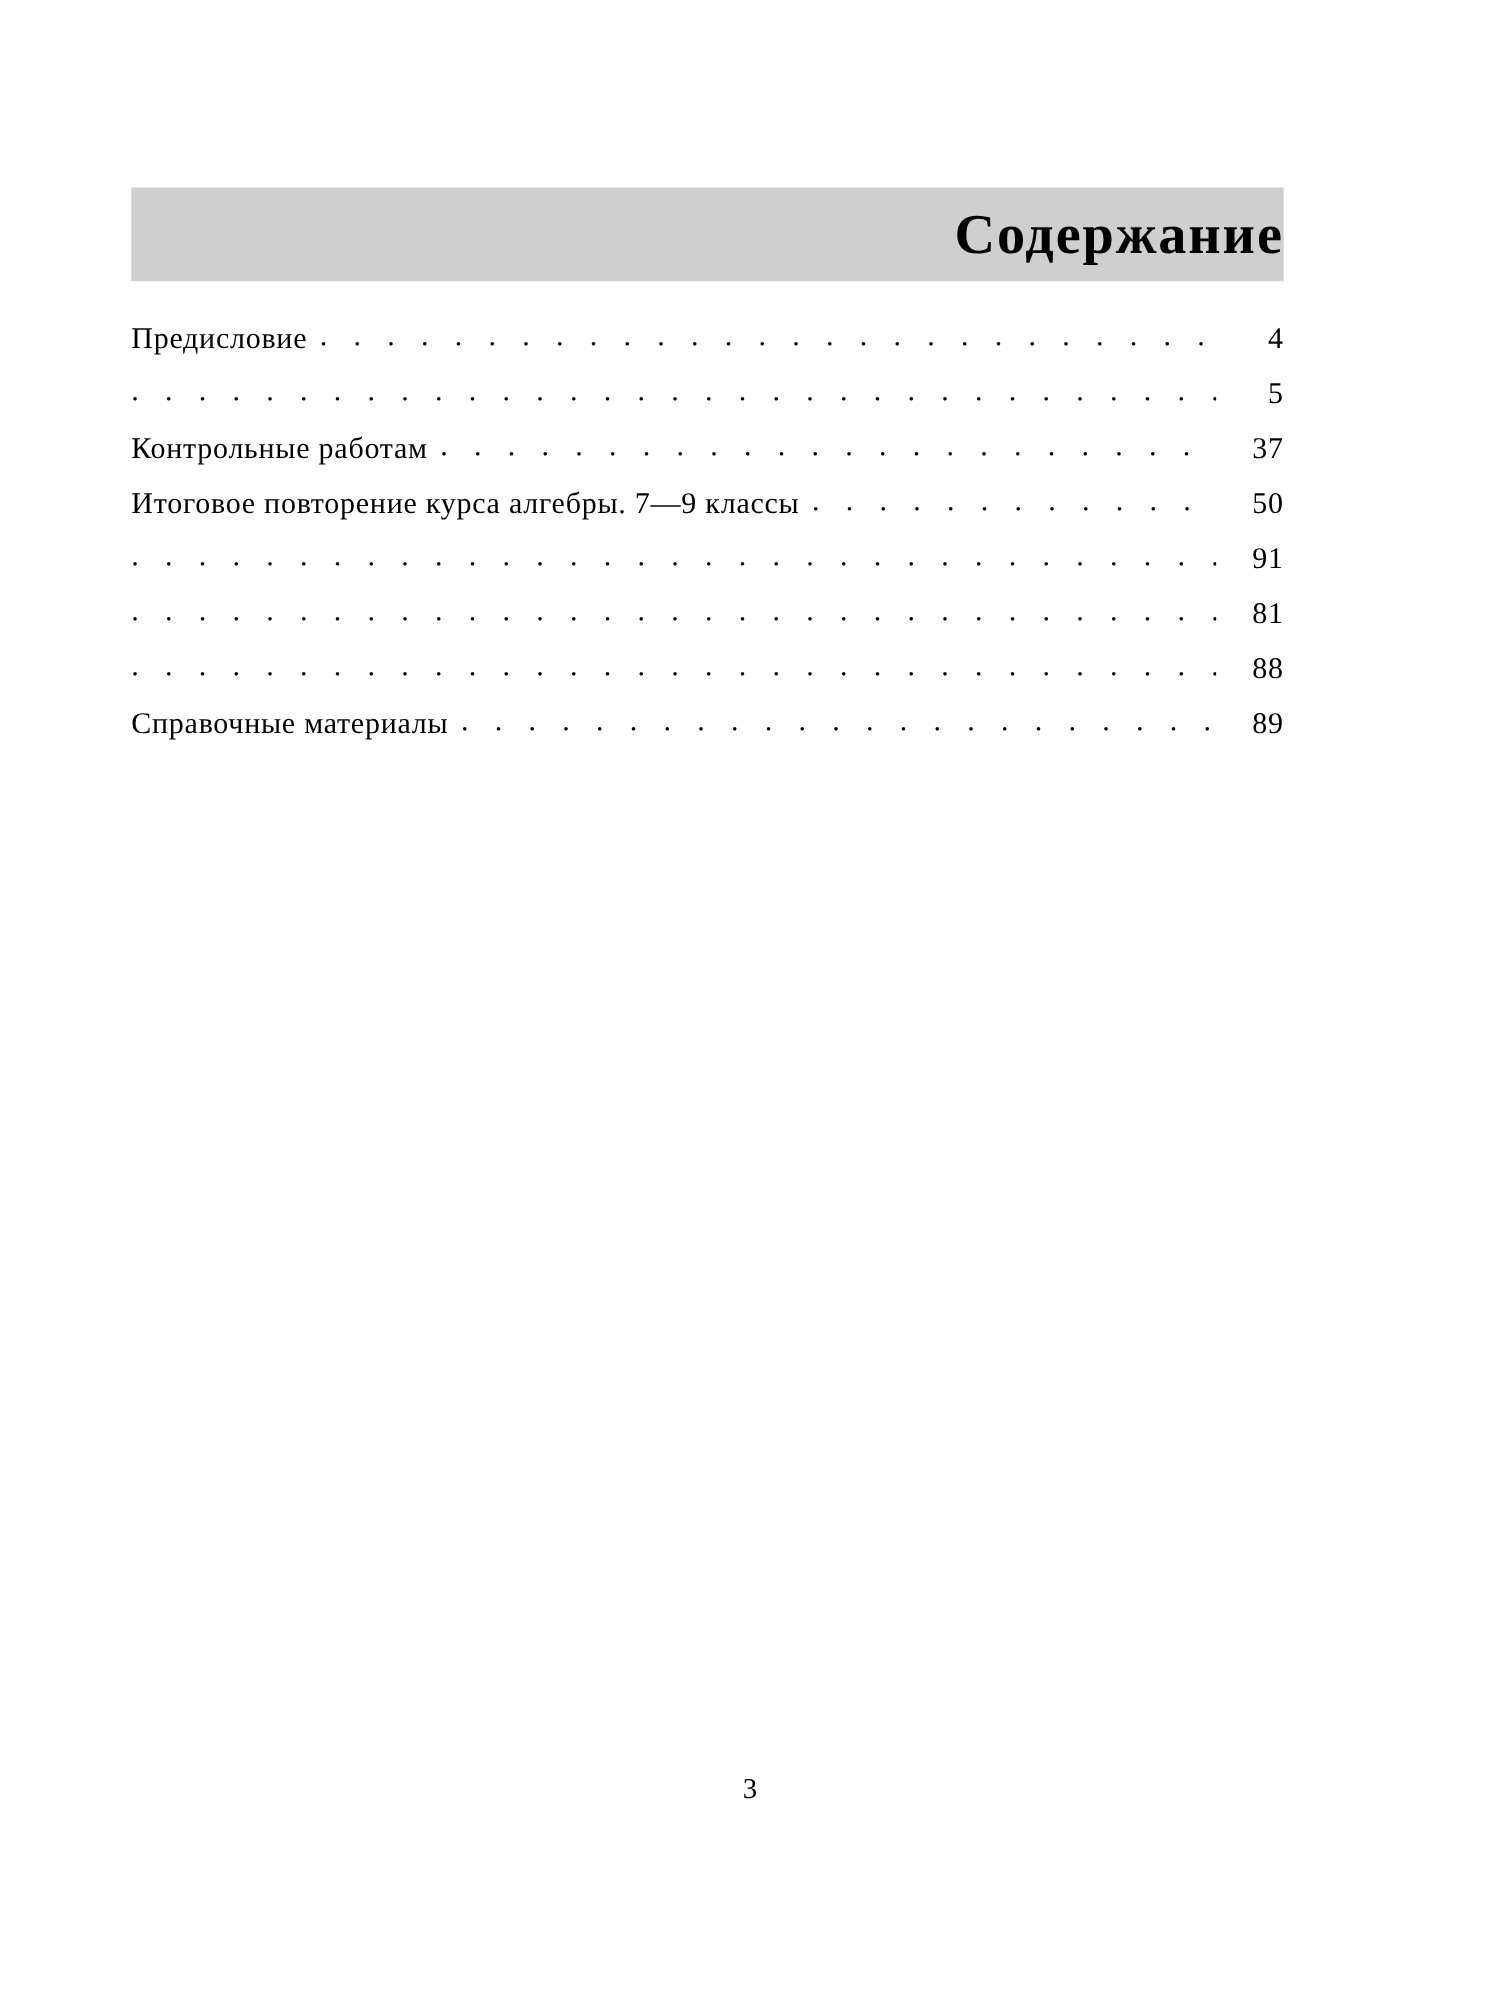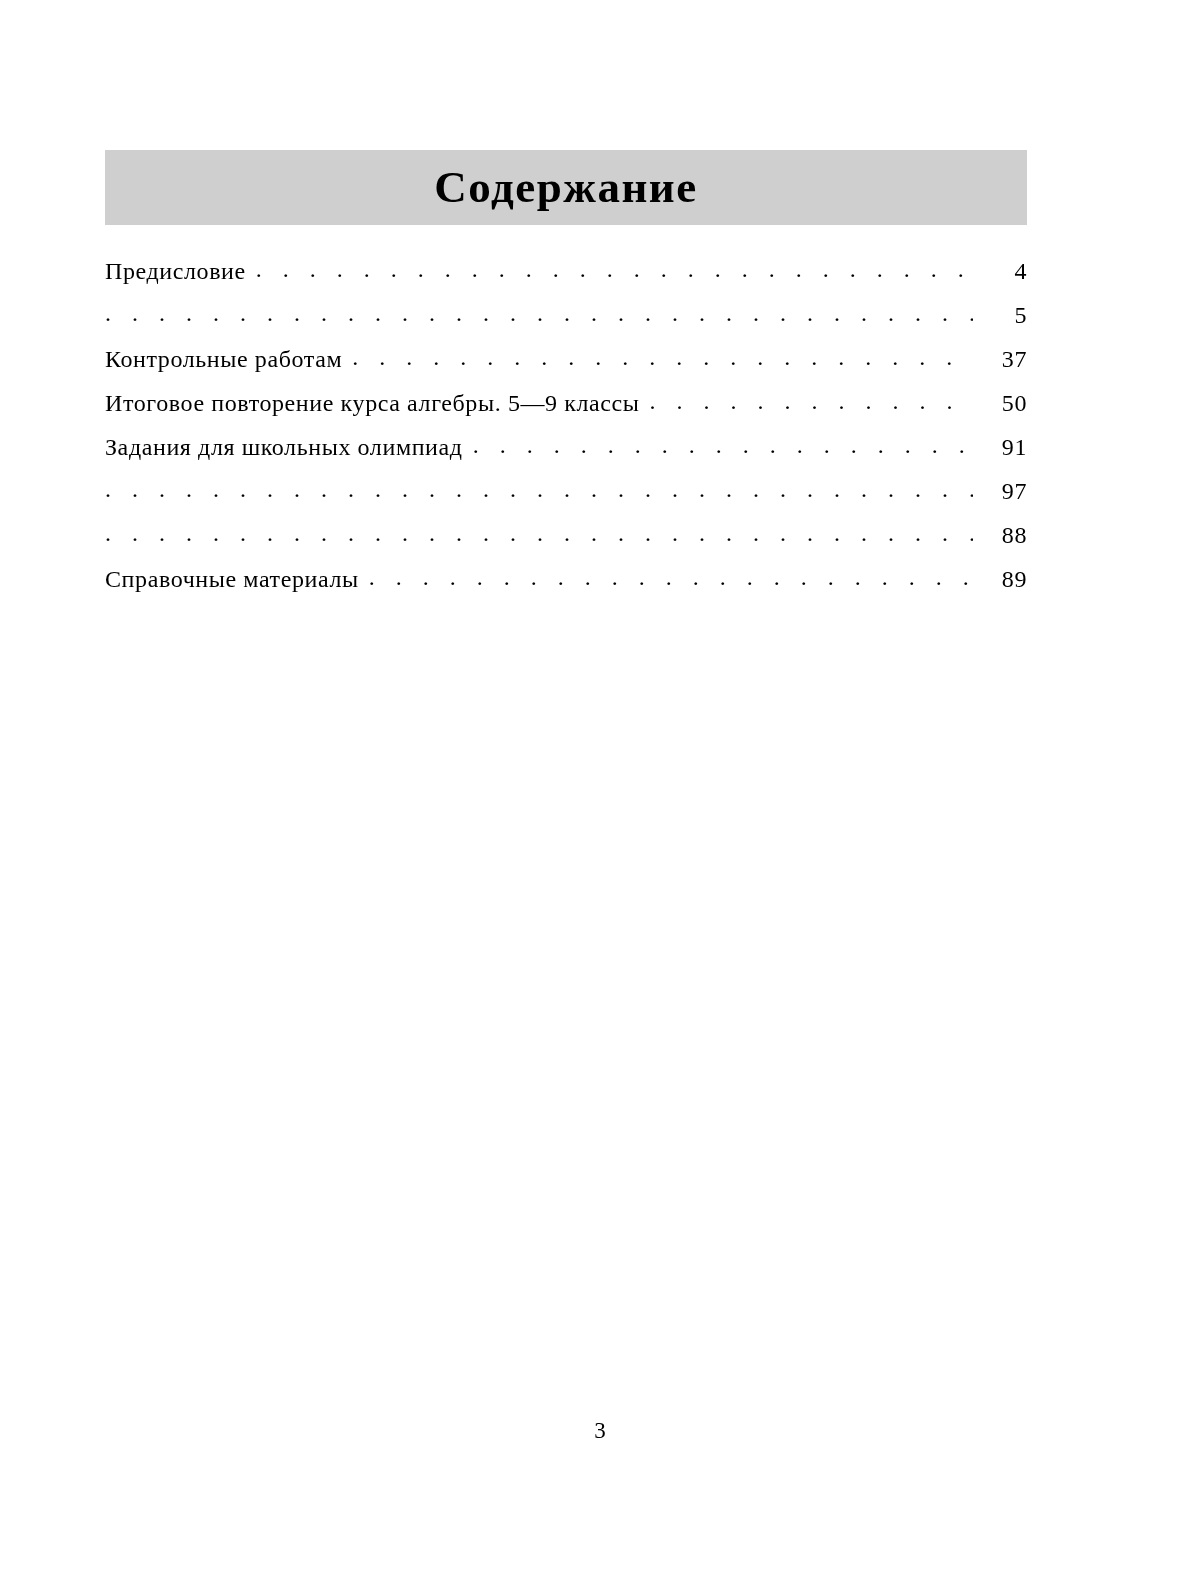--- a/index.html
+++ b/index.html
@@ -26,21 +26,21 @@
 
   .toc-header {
     position: absolute;
     left: 105px;
     top: 150px;
     width: 922px;
     height: 75px;
     background: #cfcfcf;
     display: flex;
     align-items: center;
-    justify-content: center;
+    justify-content: flex-end;
   }
 
   .toc-header-title {
     font-family: "Liberation Serif", "DejaVu Serif", serif;
     font-weight: bold;
     font-size: 45px;
     letter-spacing: 1.5px;
     color: #000000;
     line-height: 1;
   }
@@ -116,34 +116,33 @@
       <span class="toc-page">5</span>
     </div>
 
     <div class="toc-row">
       <span class="toc-label">Контрольные работам</span>
       <span class="toc-dots">. . . . . . . . . . . . . . . . . . . . . . . . . . . . . . . . . . . . . . . . . . . . . . . . . . . . . . . . . . . . . . . . . . . . . . . . . . . . . . . . . . . . . . . . . .</span>
       <span class="toc-page">37</span>
     </div>
 
     <div class="toc-row">
-      <span class="toc-label">Итоговое повторение курса алгебры. 5—9 классы</span>
+      <span class="toc-label">Итоговое повторение курса алгебры. 7—9 классы</span>
       <span class="toc-dots">. . . . . . . . . . . . . . . . . . . . . . . . . . . . . . . . . . . . . . . . . . . . . . . . . . . . . . . . . . . . . . . . . . . . . . . . . . . . . . . . . . . . . . . . . .</span>
       <span class="toc-page">50</span>
     </div>
 
     <div class="toc-row">
-      <span class="toc-label">Задания для школьных олимпиад</span>
       <span class="toc-dots">. . . . . . . . . . . . . . . . . . . . . . . . . . . . . . . . . . . . . . . . . . . . . . . . . . . . . . . . . . . . . . . . . . . . . . . . . . . . . . . . . . . . . . . . . .</span>
       <span class="toc-page">91</span>
     </div>
 
     <div class="toc-row">
       <span class="toc-dots">. . . . . . . . . . . . . . . . . . . . . . . . . . . . . . . . . . . . . . . . . . . . . . . . . . . . . . . . . . . . . . . . . . . . . . . . . . . . . . . . . . . . . . . . . .</span>
-      <span class="toc-page">97</span>
+      <span class="toc-page">81</span>
     </div>
 
     <div class="toc-row">
       <span class="toc-dots">. . . . . . . . . . . . . . . . . . . . . . . . . . . . . . . . . . . . . . . . . . . . . . . . . . . . . . . . . . . . . . . . . . . . . . . . . . . . . . . . . . . . . . . . . .</span>
       <span class="toc-page">88</span>
     </div>
 
     <div class="toc-row">
       <span class="toc-label">Справочные материалы</span>
       <span class="toc-dots">. . . . . . . . . . . . . . . . . . . . . . . . . . . . . . . . . . . . . . . . . . . . . . . . . . . . . . . . . . . . . . . . . . . . . . . . . . . . . . . . . . . . . . . . . .</span>

